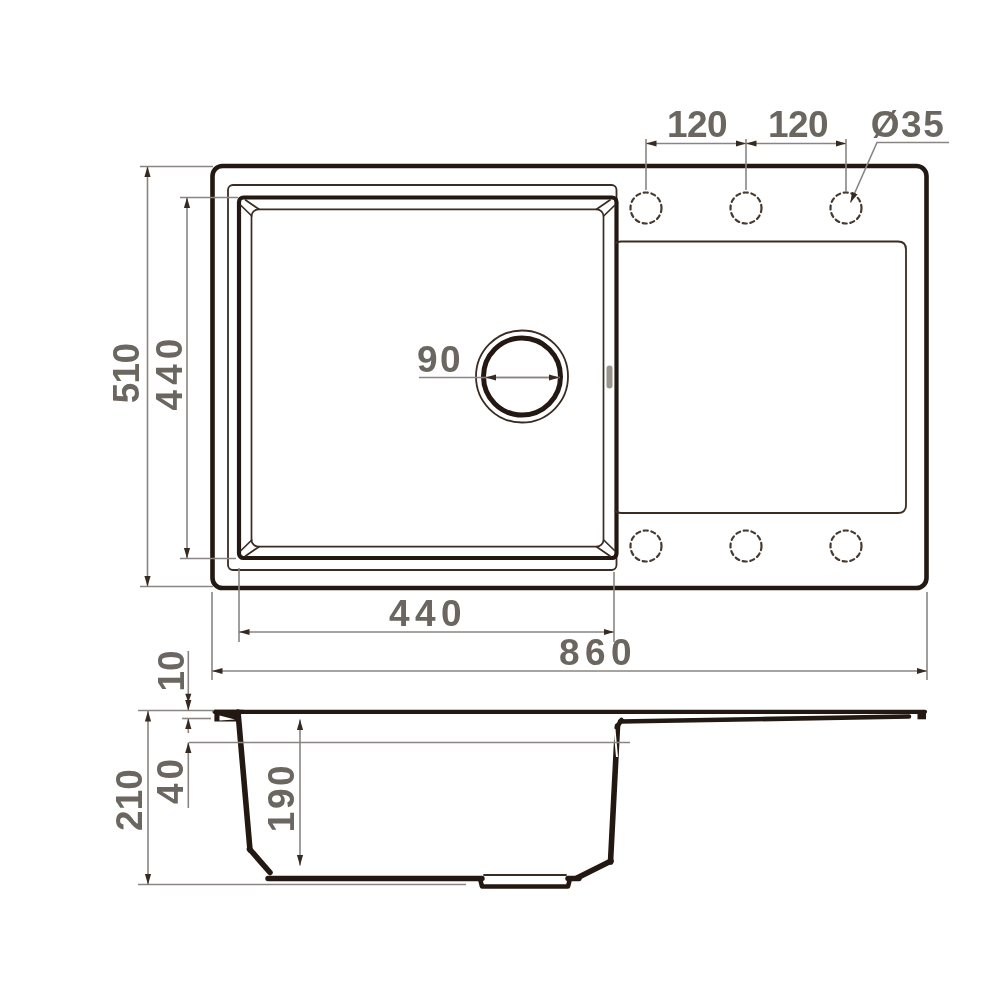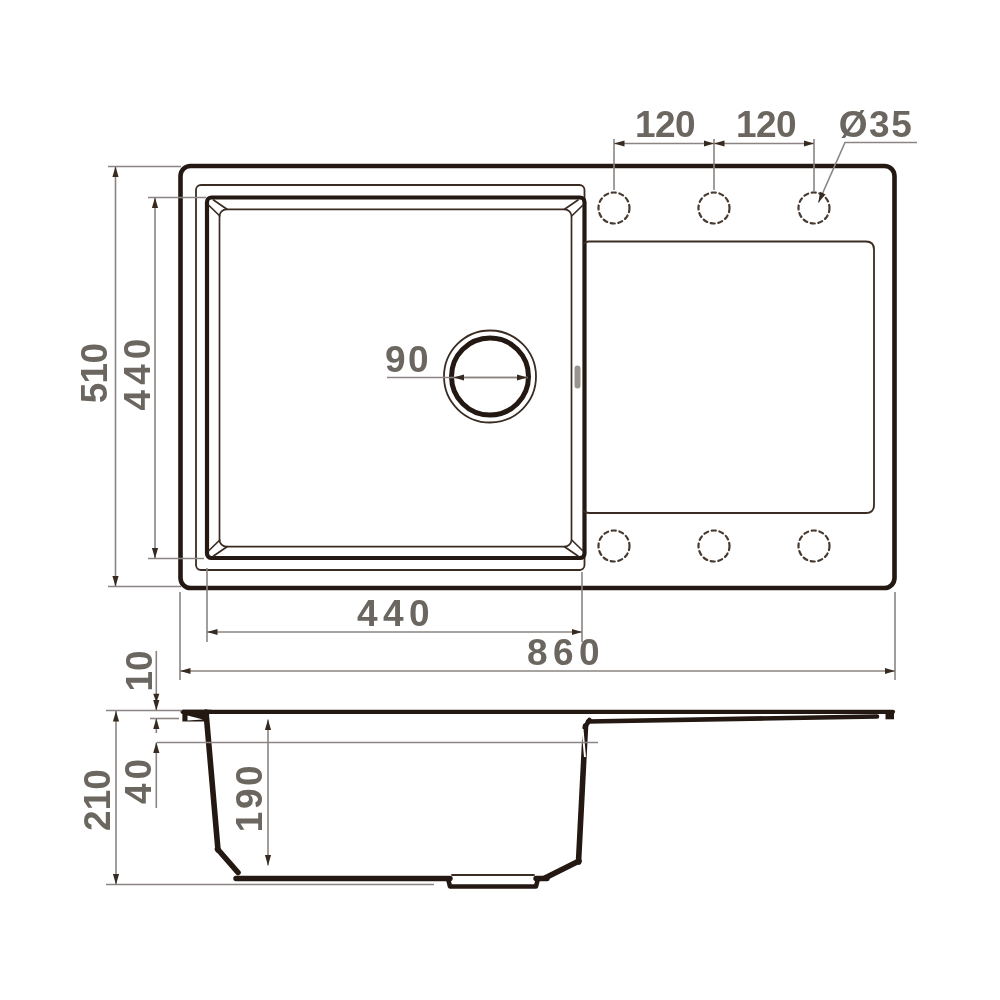--- a/index.html
+++ b/index.html
@@ -1,16 +1,16 @@
 <!DOCTYPE html>
 <html><head>
 <meta charset="utf-8">
 <style>
   html,body{margin:0;padding:0;background:#ffffff;}
-  .wrap{width:934px;height:1000px;position:relative;background:#fff;}
+  .wrap{width:934px;height:1000px;position:relative;background:#fff;padding-left:32px;}
   text{font-family:"Liberation Sans",sans-serif;font-weight:bold;fill:#6b6660;}
 </style>
 </head>
 <body>
 <div class="wrap">
 <svg style="filter:blur(0.65px)" width="1000" height="1000" viewBox="0 0 1000 1000">
 <defs>
   <marker id="ae" markerWidth="13" markerHeight="10" refX="10.5" refY="5" orient="auto" markerUnits="userSpaceOnUse">
     <path d="M10.5,5 L0,1.9 L0,8.1 Z" fill="#372b21"></path>
   </marker>

